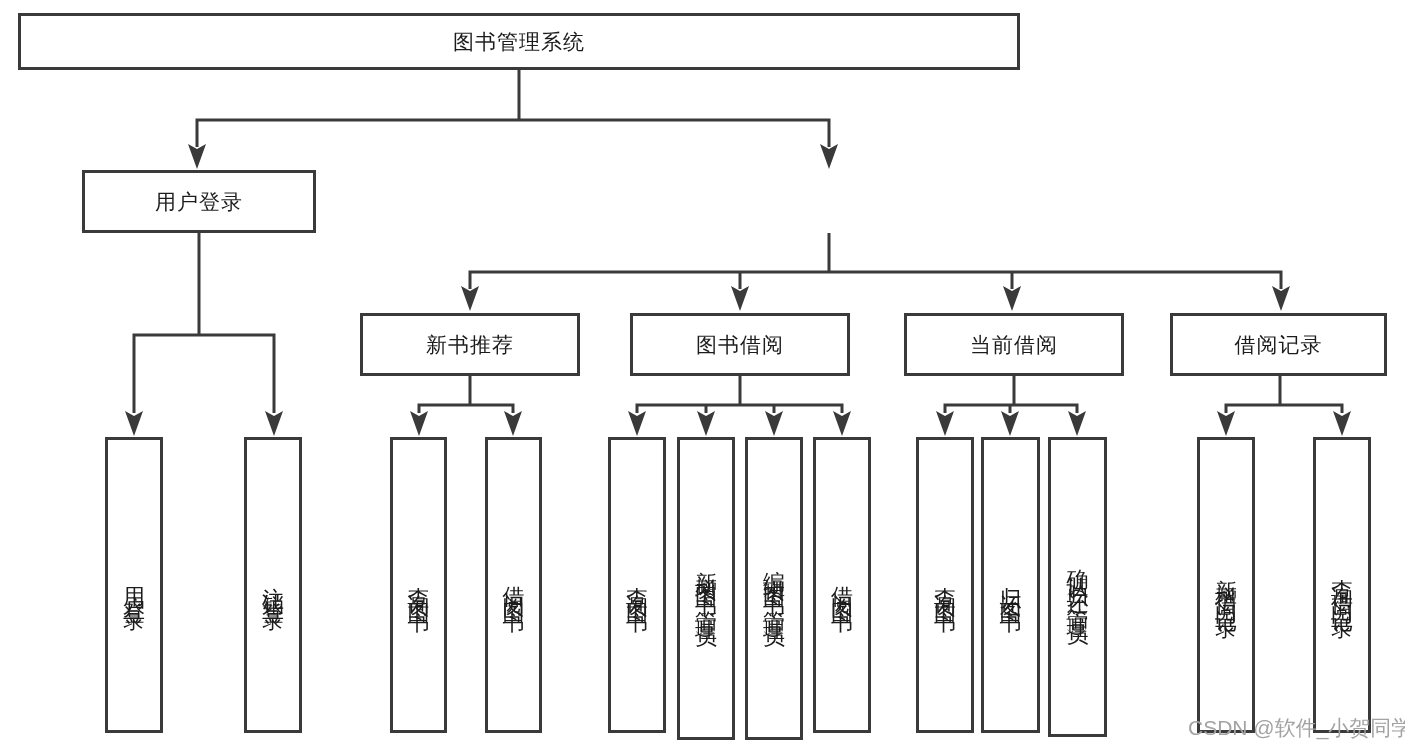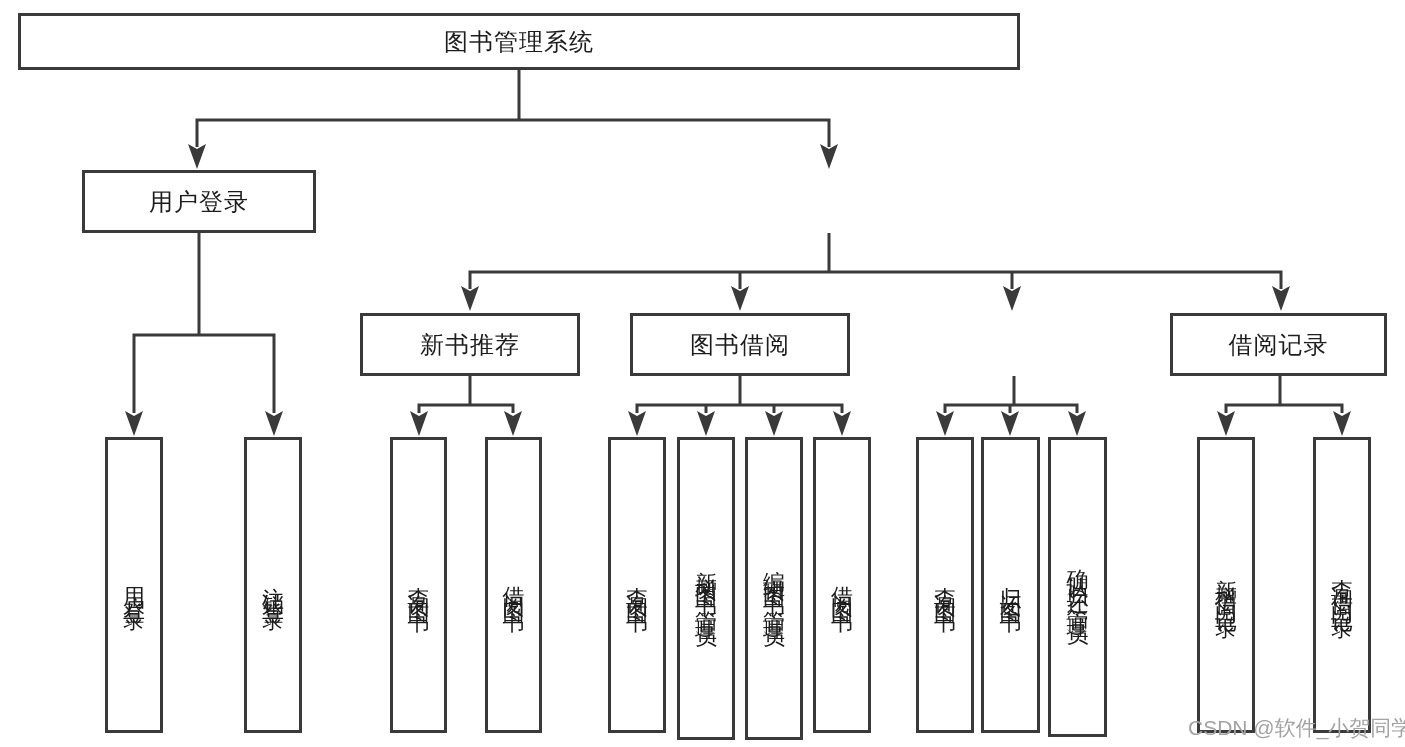--- a/index.html
+++ b/index.html
@@ -19,21 +19,21 @@
   .node {
     position: absolute;
     box-sizing: border-box;
     background: #ffffff;
     border: 3px solid #3a3a3a;
     display: flex;
     align-items: center;
     justify-content: center;
     color: #1c1c1c;
   }
-  .node-h { font-size: 24px; letter-spacing: 1px; }
+  .node-h { font-size: 21px; letter-spacing: 1px; }
   .node-v { font-size: 22px; }
   .node-v .vlabel {
     writing-mode: vertical-rl;
     text-orientation: mixed;
     letter-spacing: 8px;
     line-height: 1.1;
     white-space: nowrap;
   }
   .watermark {
     position: absolute;
@@ -90,20 +90,23 @@
   <div class="node node-h" style="left:82px; top:170px; width:234px; height:63px;">
     <span>用户登录</span>
   </div>
 
   <div class="node node-h" style="left:360px; top:313px; width:220px; height:63px;">
     <span>新书推荐</span>
   </div>
   <div class="node node-h" style="left:630px; top:313px; width:220px; height:63px;">
     <span>图书借阅</span>
   </div>
+  <div class="node node-h" style="left:904px; top:313px; width:220px; height:63px;">
+    <span>当前借阅</span>
+  </div>
   <div class="node node-h" style="left:1170px; top:313px; width:217px; height:63px;">
     <span>借阅记录</span>
   </div>
 
   <div class="node node-v" style="left:105px; top:437px; width:58px; height:296px;">
     <span class="vlabel">用户登录</span>
   </div>
   <div class="node node-v" style="left:244px; top:437px; width:58px; height:296px;">
     <span class="vlabel">注销登录</span>
   </div>

